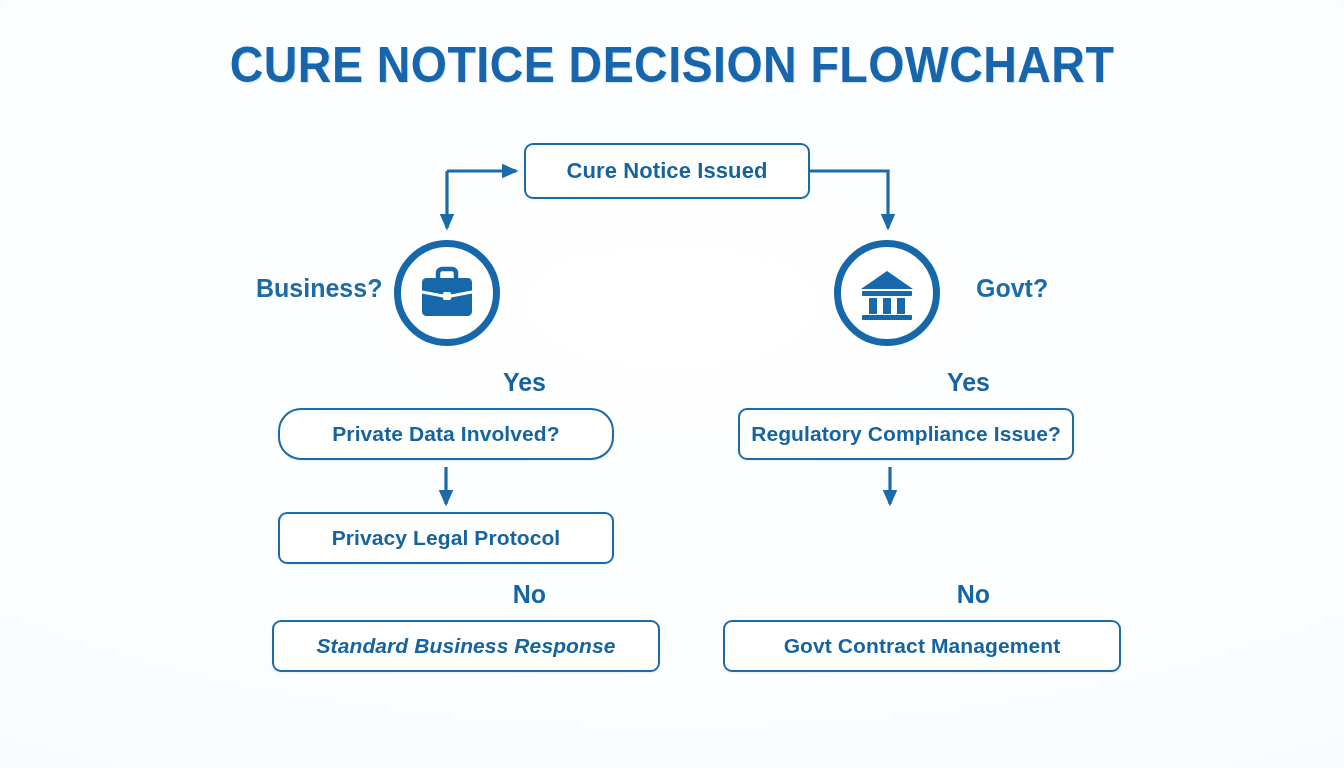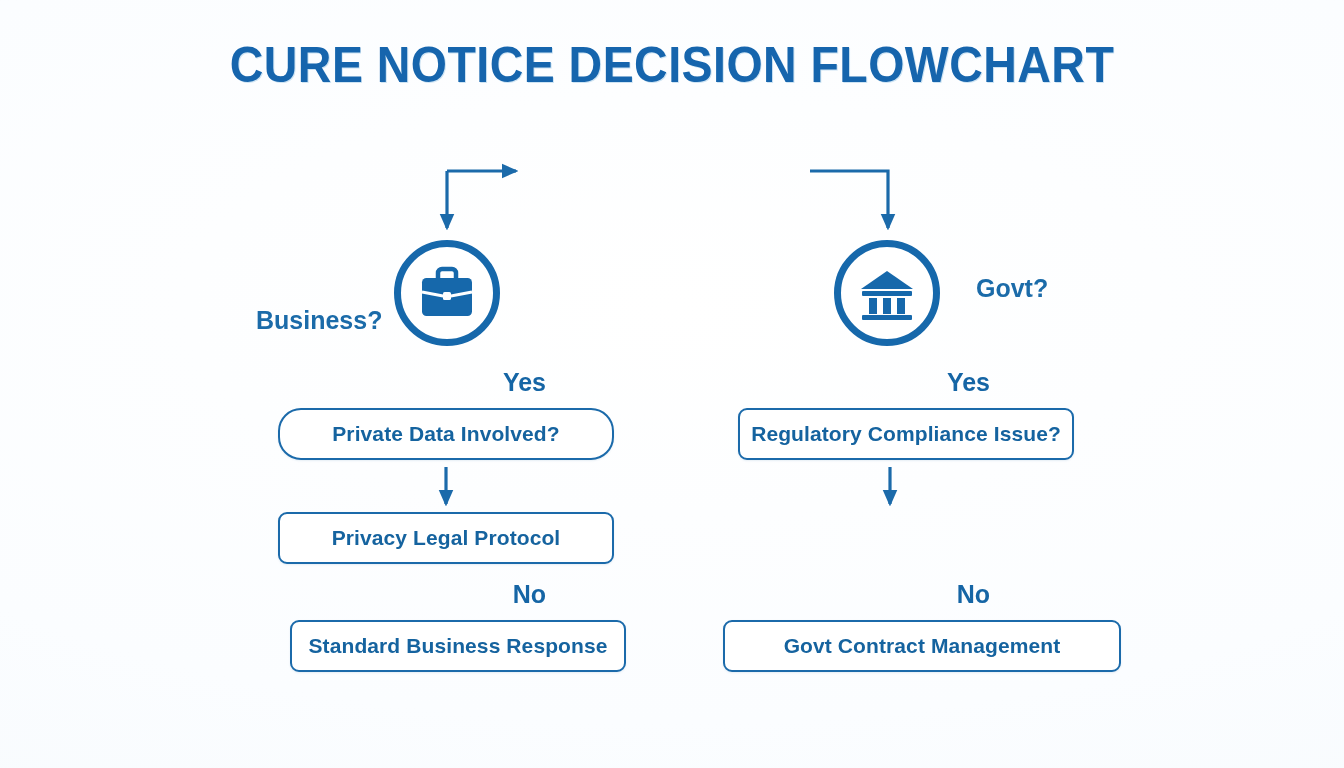--- a/index.html
+++ b/index.html
@@ -131,22 +131,25 @@
 
     <g>
       <path d="M 446 467 L 446 504" stroke="#1b6aaa" stroke-width="3.2" fill="none" marker-end="url(#ah)"></path>
     </g>
 
     <g>
       <path d="M 890 467 L 890 504" stroke="#1b6aaa" stroke-width="3.2" fill="none" marker-end="url(#ah)"></path>
     </g>
   </svg>
 
-
-  <div class="side-label" style="left:256px; top:274px;margin-top:32px;">Business?</div>
+  <div class="node top" style="left:524px; top:143px; width:286px; height:56px;">
+    <span>Cure Notice Issued</span>
+  </div>
+
+  <div class="side-label" style="left:256px; top:274px;">Business?</div>
 
   <div class="circle" style="left:394px; top:240px;">
     <span>
       <svg width="62" height="56" viewBox="0 0 62 56" aria-hidden="true">
 
         <path d="M 22 13 L 22 8 A 4 4 0 0 1 26 4 L 36 4 A 4 4 0 0 1 40 8 L 40 13" fill="none" stroke="#1668ab" stroke-width="4.5" stroke-linecap="round"></path>
 
         <rect x="6" y="13" width="50" height="38" rx="4.5" fill="#1668ab"></rect>
 
         <path d="M 6 27 L 27 31 L 35 31 L 56 27" fill="none" stroke="#ffffff" stroke-width="3"></path>
@@ -160,21 +163,21 @@
   <div class="node" style="left:278px; top:408px; width:336px; height:52px;border-radius:23px;">
     <span>Private Data Involved?</span>
   </div>
 
   <div class="node" style="left:278px; top:512px; width:336px; height:52px;">
     <span>Privacy Legal Protocol</span>
   </div>
 
   <div class="edge-label" style="left:346px; top:580px; width:200px;">No</div>
 
-  <div class="node" style="left:290px; top:620px; width:336px; height:52px;">
+  <div class="node" style="left:272px; top:620px; width:388px; height:52px;font-style:italic;">
     <span>Standard Business Response</span>
   </div>
 
   <div class="side-label" style="left:976px; top:274px;">Govt?</div>
 
   <div class="circle" style="left:834px; top:240px;">
     <span>
       <svg width="62" height="56" viewBox="0 0 62 56" aria-hidden="true">
 
         <path d="M 31 6 L 57 24 L 5 24 z" fill="#1668ab"></path>

